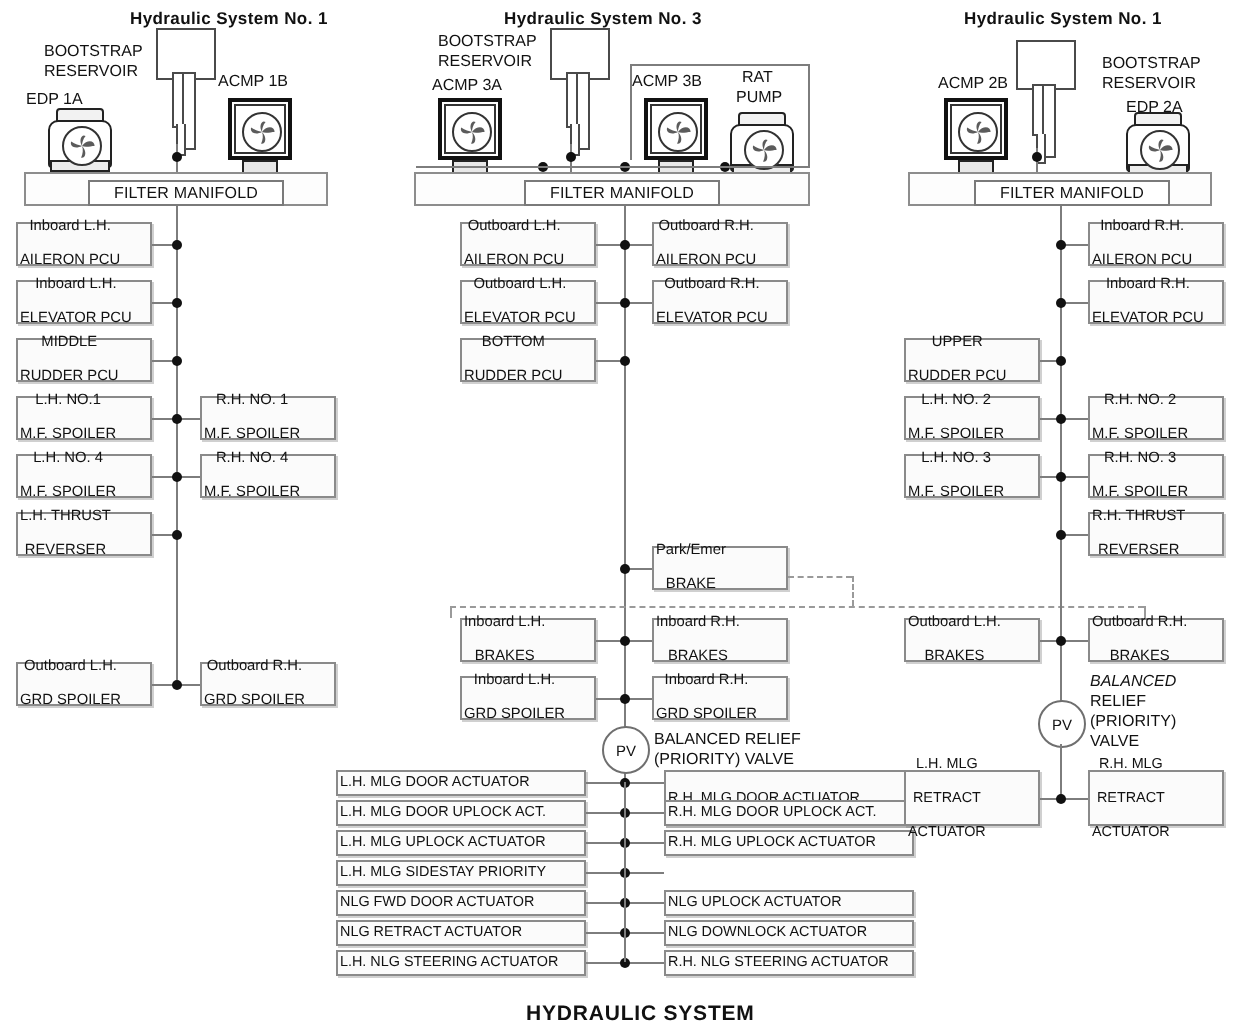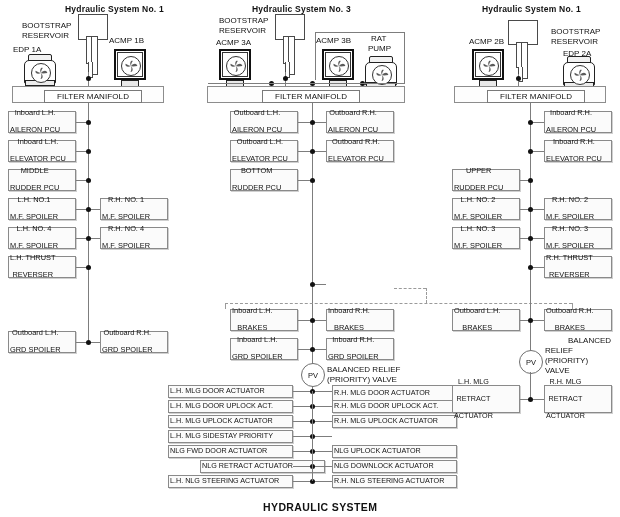--- a/index.html
+++ b/index.html
@@ -268,20 +268,23 @@
   <div class="box" style="left:326px;top:140px;width:68px;height:22px;">
     <span><span>Outboard R.H.</span><br><span>ELEVATOR PCU</span></span>
   </div>
   <div class="box" style="left:326px;top:309px;width:68px;height:22px;">
     <span><span>Inboard R.H.</span><br><span>BRAKES</span></span>
   </div>
   <div class="box" style="left:326px;top:338px;width:68px;height:22px;">
     <span><span>Inboard R.H.</span><br><span>GRD SPOILER</span></span>
   </div>
 
+  <div class="box" style="left:326px;top:273px;width:68px;height:22px;">
+    <span><span>Park/Emer</span><br><span>BRAKE</span></span>
+  </div>
   <div class="hline" style="left:312px;top:284px;width:14px;"></div>
   <div class="dot" style="left:309.5px;top:281.5px;"></div>
   <div class="dashH" style="left:394px;top:288px;width:32px;"></div>
   <div class="dashV" style="left:426px;top:288px;height:15px;"></div>
 
   <div class="dashH" style="left:225px;top:303px;width:347px;"></div>
   <div class="dashV" style="left:225px;top:303px;height:6px;"></div>
   <div class="dashV" style="left:572px;top:303px;height:6px;"></div>
 
   <div class="hline" style="left:298px;top:122px;width:28px;"></div>
@@ -293,21 +296,21 @@
   <div class="hline" style="left:298px;top:320px;width:28px;"></div>
   <div class="dot" style="left:309.5px;top:317.5px;"></div>
   <div class="hline" style="left:298px;top:349px;width:28px;"></div>
   <div class="dot" style="left:309.5px;top:346.5px;"></div>
 
   <div class="pv" style="left:301px;top:363px;">PV</div>
   <div class="lbl" style="left:327px;top:365px;">BALANCED RELIEF</div>
   <div class="lbl" style="left:327px;top:375px;">(PRIORITY) VALVE</div>
 
   <div class="box wide" style="left:168px;top:385px;width:125px;height:13px;">L.H. MLG DOOR ACTUATOR</div>
-  <div class="box wide" style="left:332px;top:385px;width:125px;height:16px;">R.H. MLG DOOR ACTUATOR</div>
+  <div class="box wide" style="left:332px;top:385px;width:125px;height:28px;">R.H. MLG DOOR ACTUATOR</div>
   <div class="hline" style="left:293px;top:391px;width:39px;"></div>
   <div class="dot" style="left:309.5px;top:389px;"></div>
 
   <div class="box wide" style="left:168px;top:400px;width:125px;height:13px;">L.H. MLG DOOR UPLOCK ACT.</div>
   <div class="box wide" style="left:332px;top:400px;width:125px;height:13px;">R.H. MLG DOOR UPLOCK ACT.</div>
   <div class="hline" style="left:293px;top:406px;width:39px;"></div>
   <div class="dot" style="left:309.5px;top:404px;"></div>
 
   <div class="box wide" style="left:168px;top:415px;width:125px;height:13px;">L.H. MLG UPLOCK ACTUATOR</div>
   <div class="box wide" style="left:332px;top:415px;width:125px;height:13px;">R.H. MLG UPLOCK ACTUATOR</div>
@@ -316,21 +319,21 @@
 
   <div class="box wide" style="left:168px;top:430px;width:125px;height:13px;">L.H. MLG SIDESTAY PRIORITY</div>
   <div class="hline" style="left:293px;top:436px;width:39px;"></div>
   <div class="dot" style="left:309.5px;top:434px;"></div>
 
   <div class="box wide" style="left:168px;top:445px;width:125px;height:13px;">NLG FWD DOOR ACTUATOR</div>
   <div class="box wide" style="left:332px;top:445px;width:125px;height:13px;">NLG UPLOCK ACTUATOR</div>
   <div class="hline" style="left:293px;top:451px;width:39px;"></div>
   <div class="dot" style="left:309.5px;top:449px;"></div>
 
-  <div class="box wide" style="left:168px;top:460px;width:125px;height:13px;margin-left:32px;">NLG RETRACT ACTUATOR</div>
+  <div class="box wide" style="left:168px;top:460px;width:125px;height:13px;">NLG RETRACT ACTUATOR</div>
   <div class="box wide" style="left:332px;top:460px;width:125px;height:13px;">NLG DOWNLOCK ACTUATOR</div>
   <div class="hline" style="left:293px;top:466px;width:39px;"></div>
   <div class="dot" style="left:309.5px;top:464px;"></div>
 
   <div class="box wide" style="left:168px;top:475px;width:125px;height:13px;">L.H. NLG STEERING ACTUATOR</div>
   <div class="box wide" style="left:332px;top:475px;width:125px;height:13px;">R.H. NLG STEERING ACTUATOR</div>
   <div class="hline" style="left:293px;top:481px;width:39px;"></div>
   <div class="dot" style="left:309.5px;top:479px;"></div>
 
   <div class="vline" style="left:312px;top:391px;height:90px;"></div>
@@ -435,21 +438,21 @@
   <div class="hline" style="left:520px;top:209px;width:24px;"></div>
   <div class="dot" style="left:527.5px;top:206.5px;"></div>
   <div class="hline" style="left:520px;top:238px;width:24px;"></div>
   <div class="dot" style="left:527.5px;top:235.5px;"></div>
   <div class="hline" style="left:530px;top:267px;width:14px;"></div>
   <div class="dot" style="left:527.5px;top:264.5px;"></div>
   <div class="hline" style="left:520px;top:320px;width:24px;"></div>
   <div class="dot" style="left:527.5px;top:317.5px;"></div>
 
   <div class="pv" style="left:519px;top:350px;">PV</div>
-  <div class="lbl" style="left:568px;top:336px;">BALANCED</div>
+  <div class="lbl" style="left:545px;top:336px;font-style:italic;">BALANCED</div>
   <div class="lbl" style="left:545px;top:346px;">RELIEF</div>
   <div class="lbl" style="left:545px;top:356px;">(PRIORITY)</div>
   <div class="lbl" style="left:545px;top:366px;">VALVE</div>
 
   <div class="vline" style="left:530px;top:372px;height:27px;"></div>
   <div class="hline" style="left:520px;top:399px;width:24px;"></div>
   <div class="dot" style="left:527.5px;top:396.5px;"></div>
 
   <div class="footer-title" style="left:263px;top:501px;">HYDRAULIC SYSTEM</div>
 

